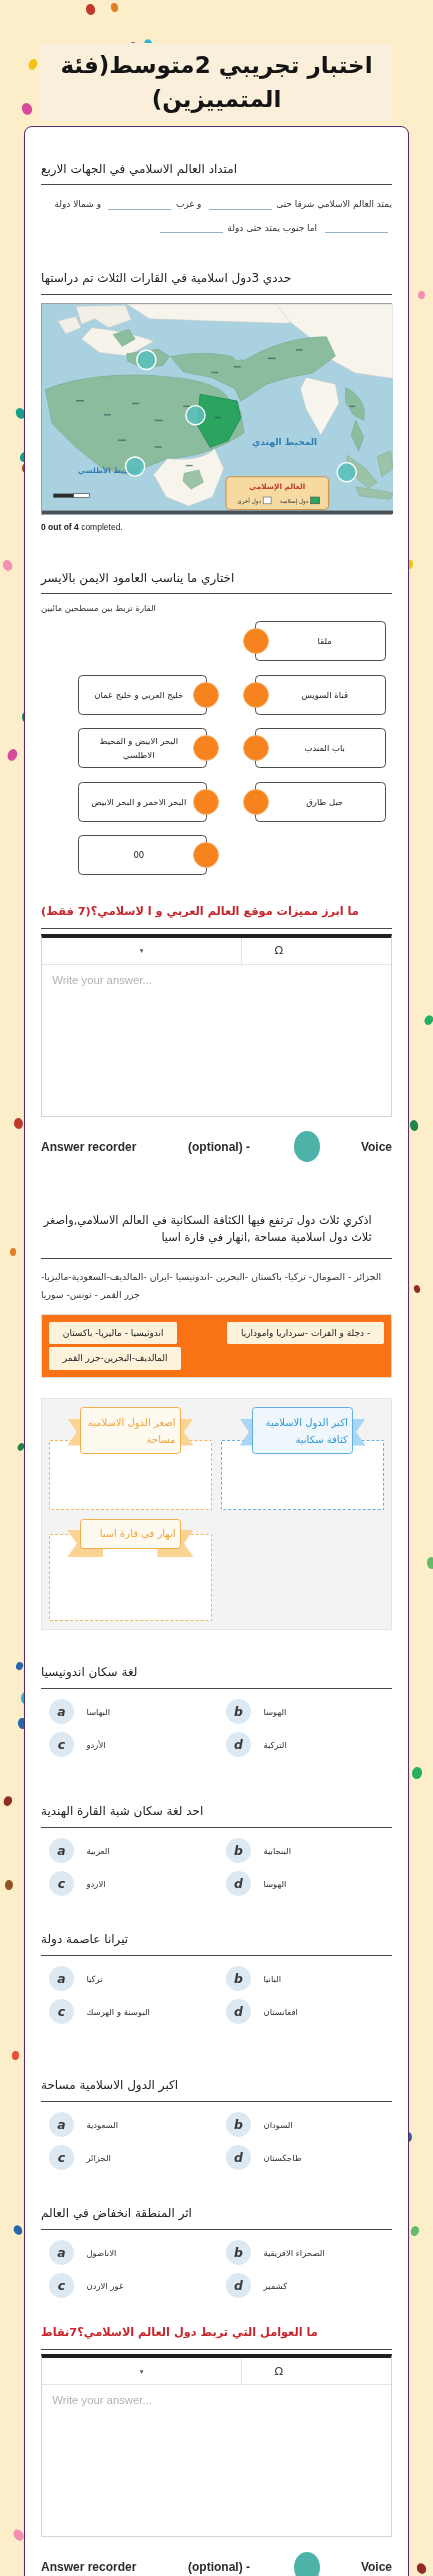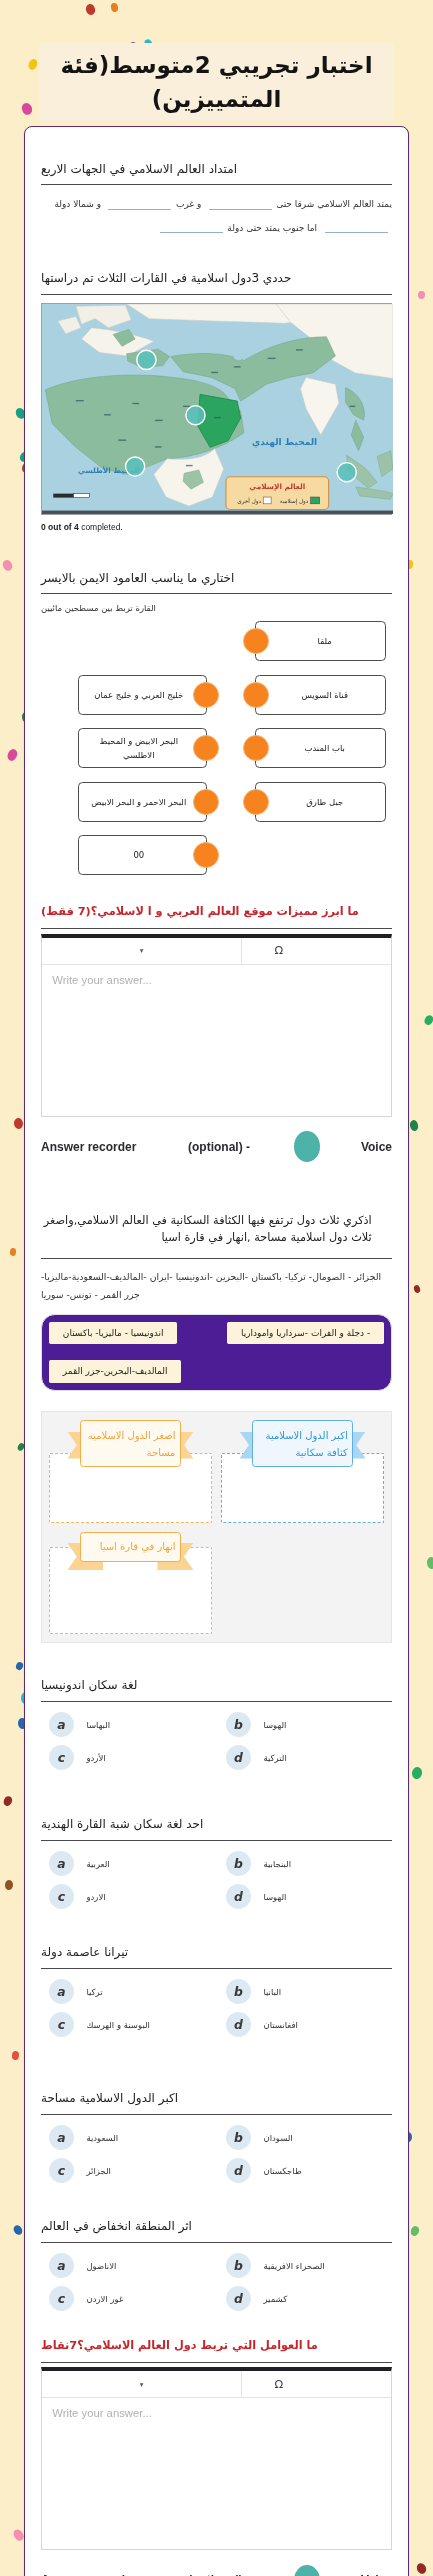--- a/index.html
+++ b/index.html
@@ -59,23 +59,23 @@
   
   .recorder{display:flex;align-items:center;margin-top:14.7px;font-family:"Liberation Sans",sans-serif;
             font-weight:bold;color:#2d2b30;justify-content:space-between;}
   .rec-label{font-size:12px;}
   .rec-opt{font-size:12px;margin-left:16px;}
   .rec-btn{width:26px;height:30.5px;border-radius:50%;background:#4db3a8;border:none;margin:0 5.6px 0 8px;cursor:pointer;}
   .rec-voice{font-size:12px;}
 
   
   .word-bank{direction:rtl;text-align:left;font-size:9.3px;color:#333;line-height:1.9;margin-top:9px;}
-  .chips-box{margin-top:10.2px;border:0.6px solid #e0dede;border-radius:14px;padding:7.3px;background:#4c1d95;}
+  .chips-box{margin-top:10.2px;border:0.6px solid #e0dede;border-radius:1px;padding:7.3px;background:#f97316;}
   .chip-row{display:flex;justify-content:space-between;}
-  .chip-row + .chip-row{margin-top:16px;}
+  .chip-row + .chip-row{margin-top:3px;}
   .chip{background:#fcf3da;padding:6.2px 13.5px;font-size:9px;border-radius:1.7px;direction:rtl;color:#222;}
   .sort-panel{margin-top:20.3px;background:#f3f3f3;border:0.6px solid #e6e6e6;padding:8px 6.8px;}
   .sort-row{display:flex;gap:9px;}
   .sort-row + .sort-row{margin-top:9px;}
   .sort-col{flex:1;min-width:0;}
   .ribbon{position:relative;width:62%;margin:0 auto;z-index:2;}
   .tail{position:absolute;top:11.3px;width:36px;height:27px;z-index:1;}
   .tail.l{left:-12.4px;clip-path:polygon(0 0,100% 0,100% 100%,0 100%,26% 50%);}
   .tail.r{right:-12.4px;clip-path:polygon(0 0,100% 0,74% 50%,100% 100%,0 100%);}
   .rib-label{position:relative;z-index:2;border:1.1px solid;border-radius:3.4px;padding:5.6px 4.5px;

